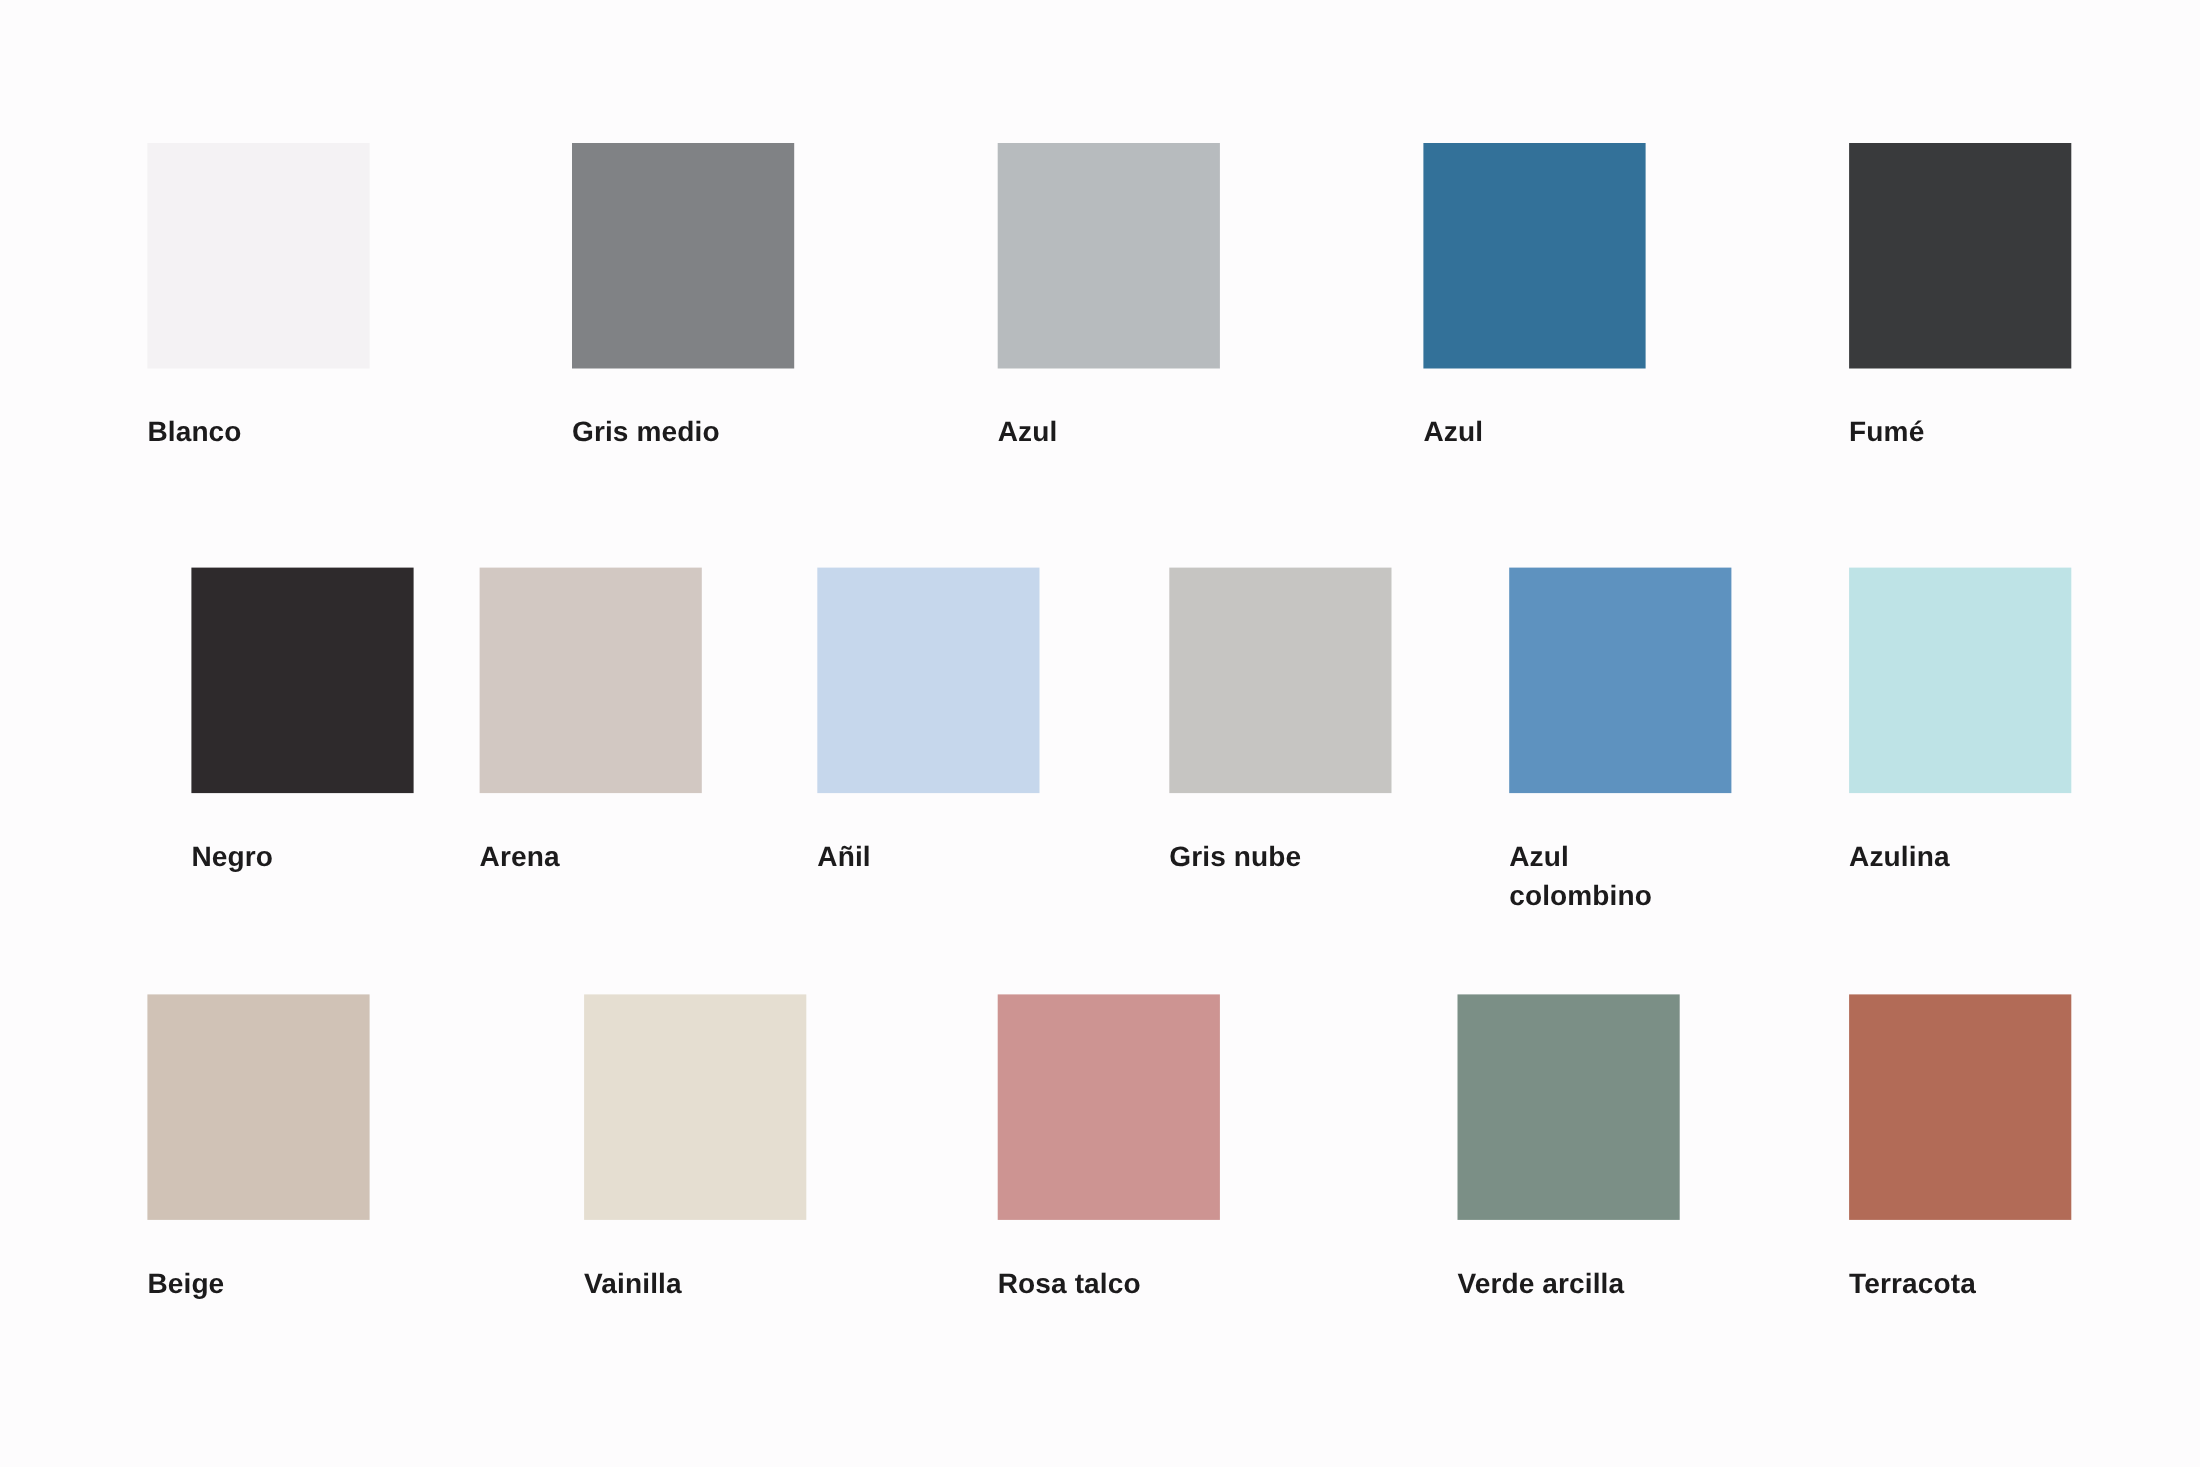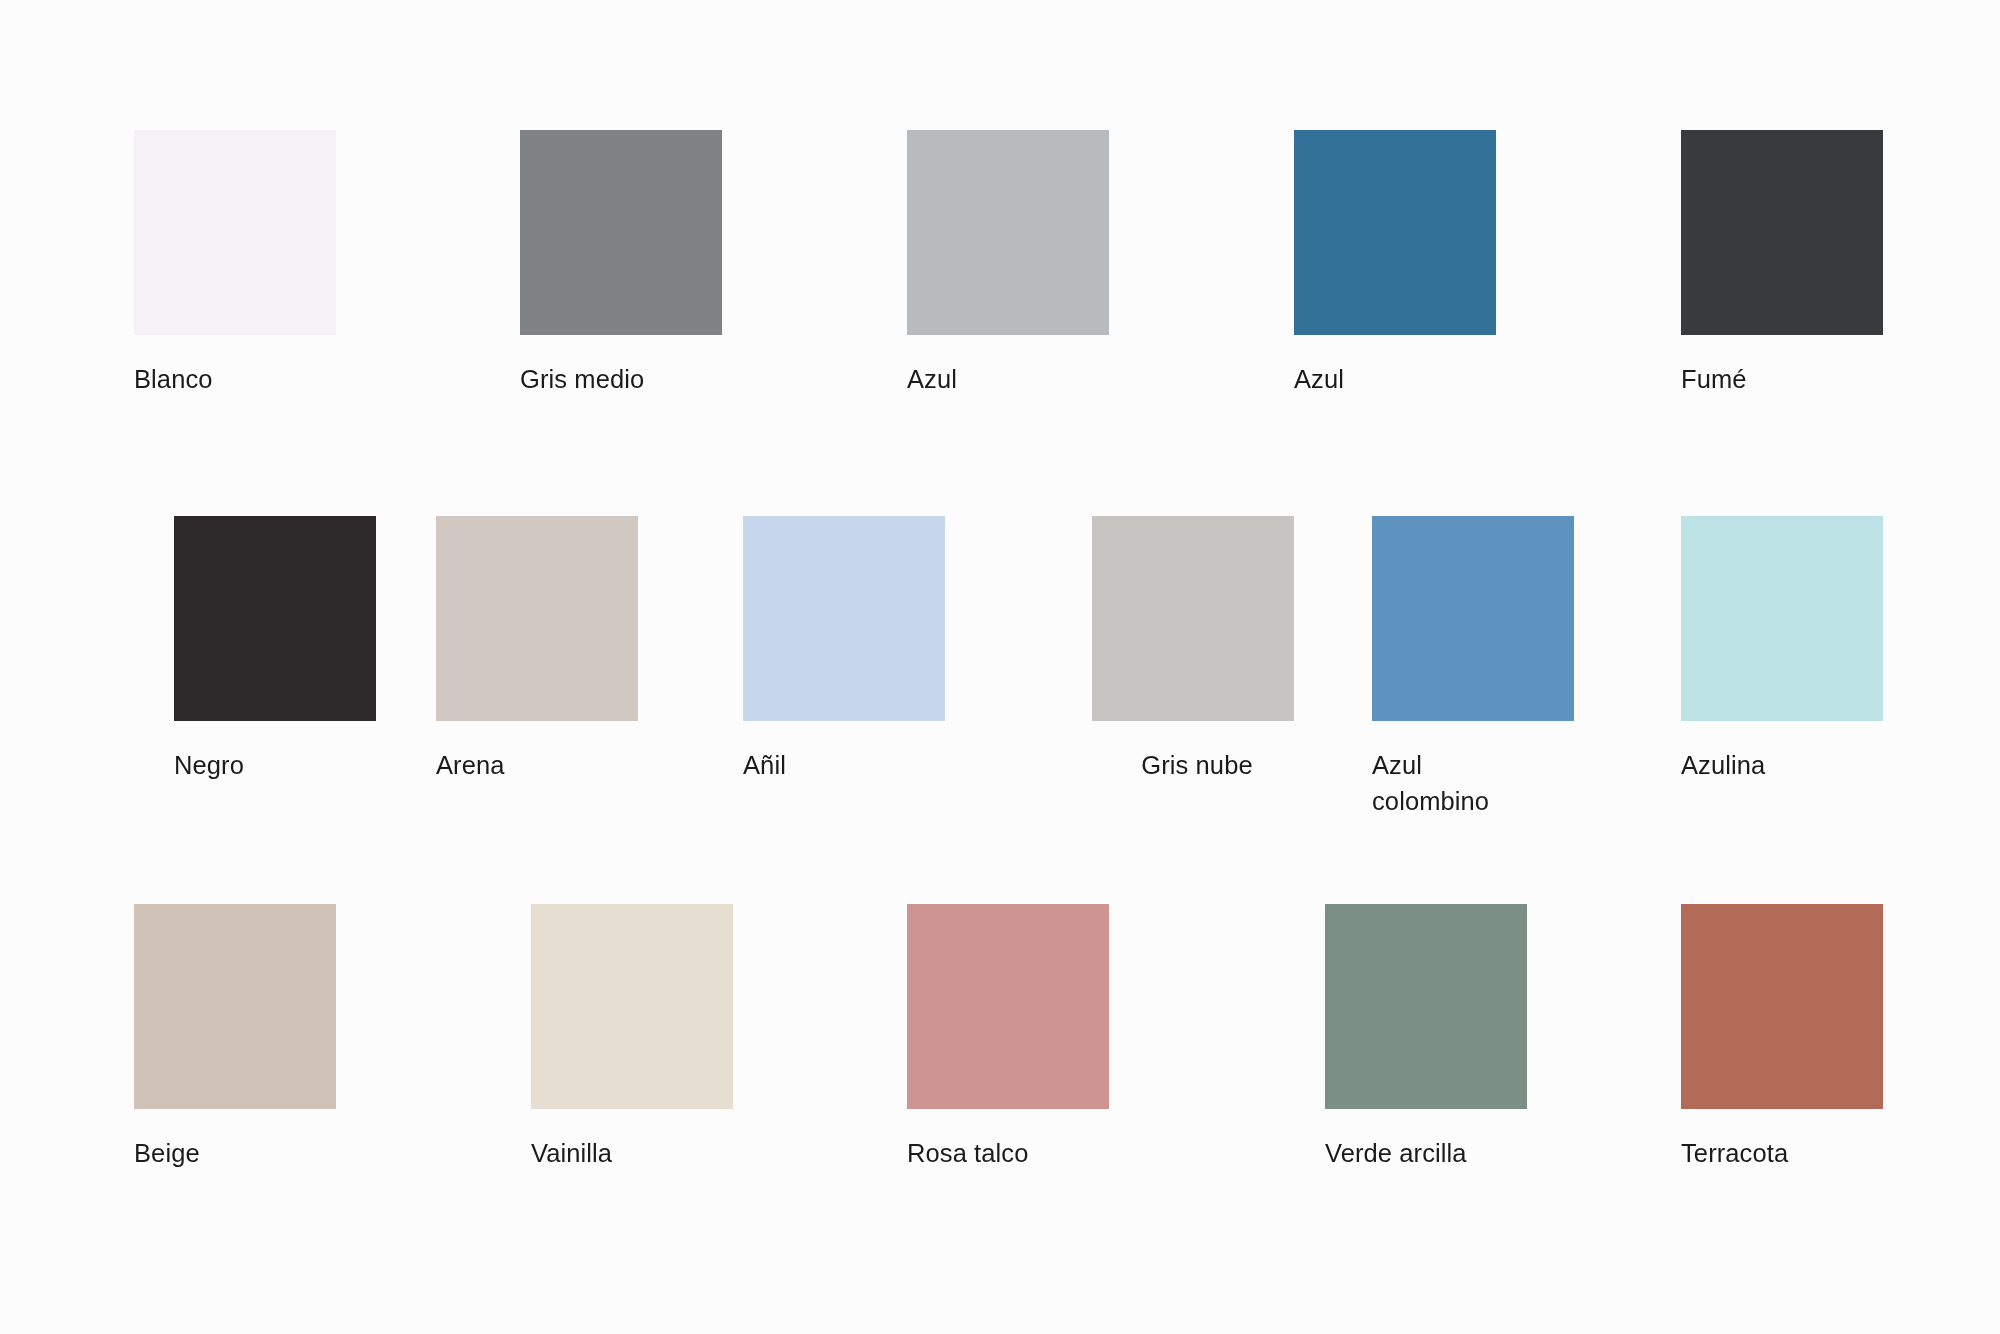--- a/index.html
+++ b/index.html
@@ -41,24 +41,24 @@
   }
 
   .swatch-chip {
     width: 202px;
     height: 205px;
     display: block;
   }
 
   .swatch-label {
     display: block;
-    margin-top: 26px;
+    margin-top: 40px;
     font-size: 25.5px;
     line-height: 1.42;
-    font-weight: normal;
+    font-weight: bold;
     color: #1C1B1C;
     letter-spacing: 0.1px;
     white-space: pre-line;
     font-family: "Liberation Sans", sans-serif;
   }
 </style>
 </head>
 <body style="background: rgb(253, 252, 253);">
 
 <div class="palette">
@@ -90,21 +90,21 @@
         <span class="swatch-label">Negro</span>
       </div>
       <div class="swatch-cell" style="left: 743px;">
         <span class="swatch-chip" style="background: rgb(198, 215, 236);"></span>
         <span class="swatch-label">Añil</span>
       </div>
       <div class="swatch-cell" style="left: 436px;">
         <span class="swatch-chip" style="background: rgb(210, 200, 194);"></span>
         <span class="swatch-label">Arena</span>
       </div>
-      <div class="swatch-cell" style="left: 1092px; text-align: center;">
+      <div class="swatch-cell" style="left: 1063px;">
         <span class="swatch-chip" style="background: rgb(198, 197, 194);"></span>
         <span class="swatch-label">Gris nube</span>
       </div>
       <div class="swatch-cell" style="left: 1372px;">
         <span class="swatch-chip" style="background: rgb(94, 146, 191);"></span>
         <span class="swatch-label">Azul
 colombino</span>
       </div>
       <div class="swatch-cell" style="left: 1681px;">
         <span class="swatch-chip" style="background: rgb(190, 227, 230);"></span>

